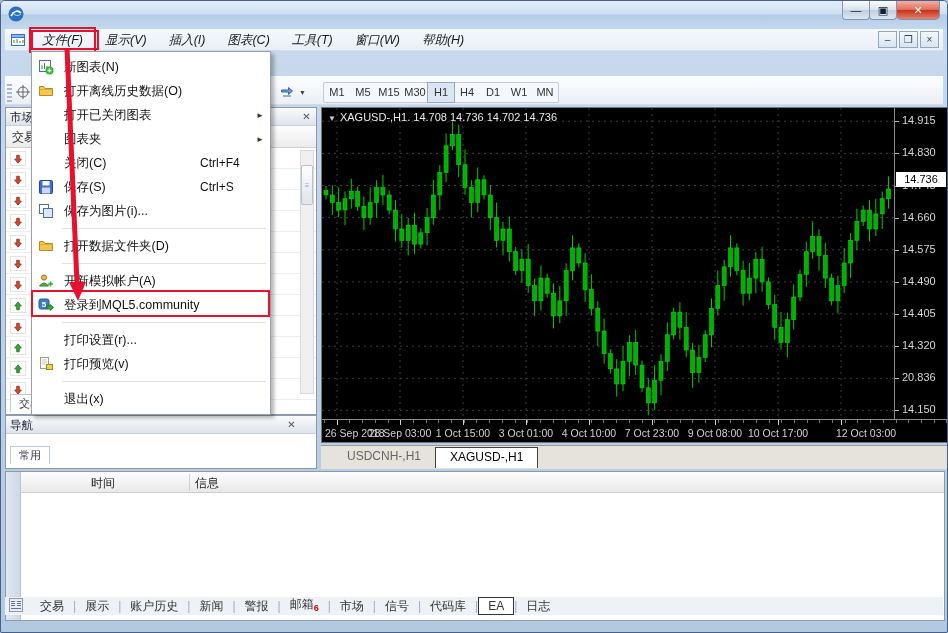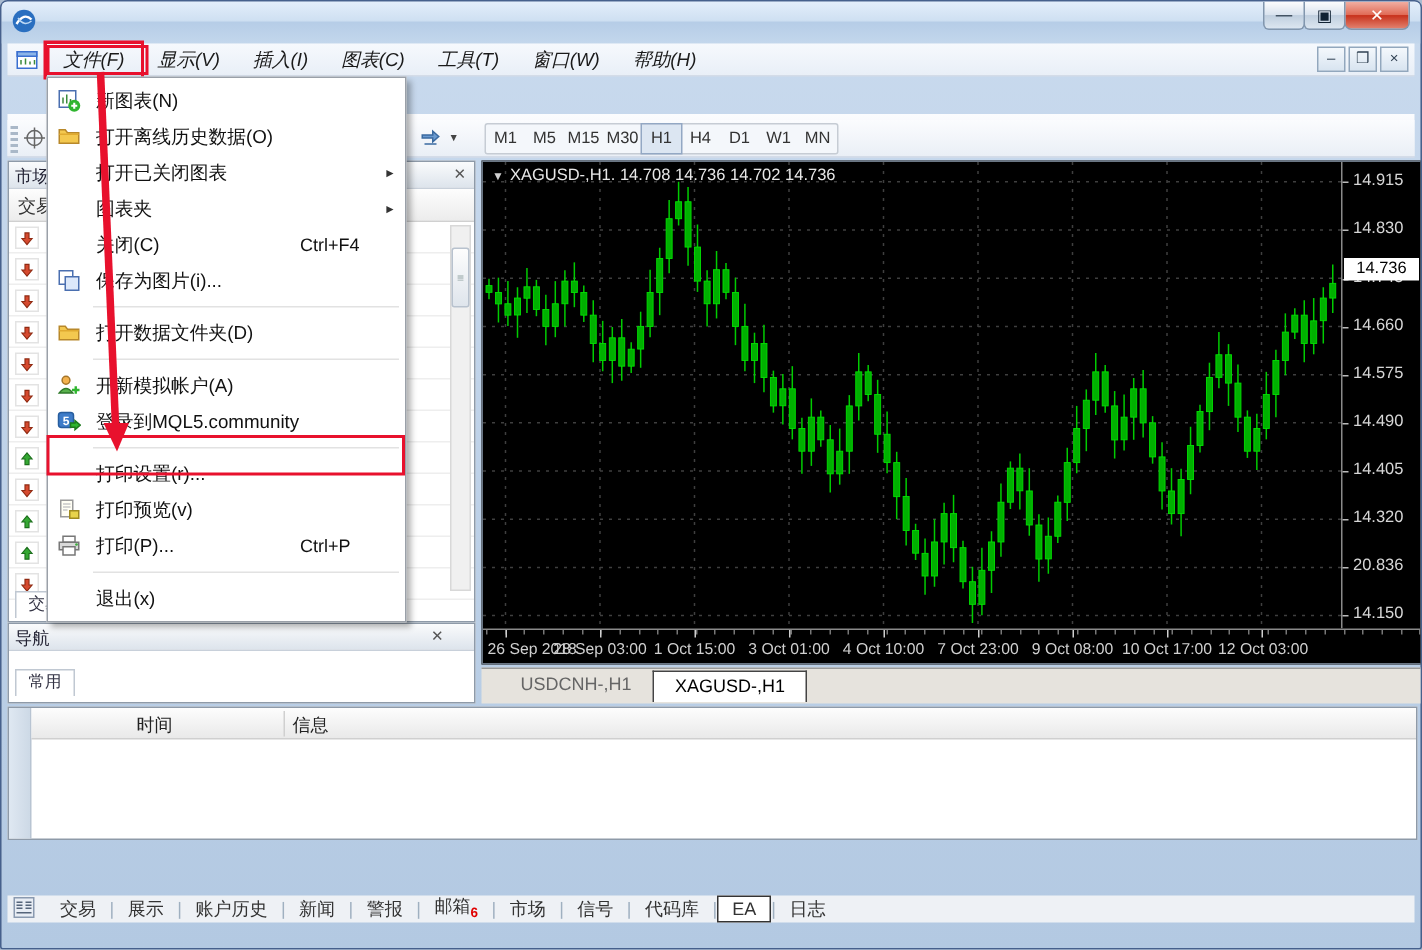--- a/index.html
+++ b/index.html
@@ -62,21 +62,21 @@
   .ylab{position:absolute;left:7px;color:#d6d6d6;font-size:11px;text-align:center;}
   .pbox{position:absolute;left:1px;width:50px;height:15px;background:#fff;color:#000;font-size:11px;text-align:center;line-height:15px;}
   .xaxis{position:absolute;left:0;top:311px;width:625px;height:23px;border-top:1px solid #8a8a8a;background:#000;}
   .xlab{position:absolute;top:7px;color:#d0d0d0;font-size:10.5px;white-space:nowrap;}
   .xt{position:absolute;top:0;width:1px;background:#cfcfcf;}
   
   .chart-tabs{position:absolute;left:320px;top:444px;width:627px;height:24px;background:#e6e3dd;border-top:1px solid #999;display:flex;align-items:flex-start;padding-left:12px;}
   .ctab{height:21px;margin-top:1px;padding:2px 14px;font-size:12px;color:#666;cursor:pointer;}
   .ctab.active{background:#fff;border:1px solid #444;border-bottom:none;color:#000;}
   
-  .term{position:absolute;left:4px;top:470px;width:940px;height:89px;background:#fff;border:1px solid #8e9aa8;}
+  .term{position:absolute;left:4px;top:470px;width:940px;height:150px;background:#fff;border:1px solid #8e9aa8;}
   .tstrip{position:absolute;left:0;top:0;bottom:0;width:15px;background:linear-gradient(90deg,#dfe8f2,#cdd9e6);border-right:1px solid #b8c4d2;}
   .tclose{position:absolute;left:24px;top:3px;width:14px;height:14px;text-align:center;line-height:14px;font-size:10px;color:#444;cursor:pointer;}
   .thead{position:absolute;left:15px;right:0;top:0;height:21px;background:linear-gradient(#fdfdfd,#e9e9e9);border-bottom:1px solid #cfcfcf;font-size:12px;color:#222;}
   .thcol{position:absolute;top:3px;}
   .thsep{position:absolute;top:2px;width:1px;height:17px;background:#d0d0d0;}
   
   .btabs{position:absolute;left:4px;right:4px;top:596px;height:18px;background:#eef1f5;display:flex;align-items:center;}
   #btabs-list{display:flex;align-items:center;margin-left:26px;}
   .btab{padding:0 9px;font-size:12px;color:#333;cursor:pointer;position:relative;line-height:16px;}
   .btab.active{background:#fff;border:1px solid #333;}
@@ -706,21 +706,21 @@
         <span class="xt" style="left: 456px; height: 5px;"></span>
         <span class="xt" style="left: 519px; height: 5px;"></span>
         <div class="xlab" style="left: 3px;">26 Sep 2018</div>
         <div class="xlab" style="left: 42px; width: 72px; text-align: center;">28 Sep 03:00</div>
         <div class="xlab" style="left: 105px; width: 72px; text-align: center;">1 Oct 15:00</div>
         <div class="xlab" style="left: 168px; width: 72px; text-align: center;">3 Oct 01:00</div>
         <div class="xlab" style="left: 231px; width: 72px; text-align: center;">4 Oct 10:00</div>
         <div class="xlab" style="left: 294px; width: 72px; text-align: center;">7 Oct 23:00</div>
         <div class="xlab" style="left: 357px; width: 72px; text-align: center;">9 Oct 08:00</div>
         <div class="xlab" style="left: 420px; width: 72px; text-align: center;">10 Oct 17:00</div>
-        <div class="xlab" style="left: 490px; width: 72px; ">12 Oct 03:00</div>
+        <div class="xlab" style="left: 508px; width: 72px; text-align: center;">12 Oct 03:00</div>
       </div>
   </div>
 
   <div class="chart-tabs" id="chart-tabs">
       <div class="ctab">USDCNH-,H1</div>
       <div class="ctab active">XAGUSD-,H1</div>
     </div>
 
   <div class="term">
     <div class="tstrip"></div>
@@ -804,20 +804,32 @@
       </div>
       <div class="fm-item">
         <span class="fm-icon icn"></span>
         <span class="fm-label">关闭(C)</span>
         <span class="fm-sc">Ctrl+F4</span>
         <span class="fm-sub"></span>
       </div>
       <div class="fm-item">
         <span class="fm-icon icn">
           <svg width="16" height="16" viewBox="0 0 16 16">
+            <rect x="1.5" y="1.5" width="13" height="13" rx="1" fill="#3f6fd0" stroke="#24479c"></rect>
+            <rect x="4.5" y="2" width="7" height="4.5" fill="#fff"></rect>
+            <rect x="4" y="8.5" width="8" height="6" fill="#cdd9f2"></rect>
+          </svg>
+        </span>
+        <span class="fm-label">保存(S)</span>
+        <span class="fm-sc">Ctrl+S</span>
+        <span class="fm-sub"></span>
+      </div>
+      <div class="fm-item">
+        <span class="fm-icon icn">
+          <svg width="16" height="16" viewBox="0 0 16 16">
             <rect x="1.5" y="1.5" width="9" height="9" fill="#fff" stroke="#4a6fb0"></rect>
             <rect x="5.5" y="5.5" width="9" height="9" fill="#dce8fa" stroke="#4a6fb0"></rect>
           </svg>
         </span>
         <span class="fm-label">保存为图片(i)...</span>
         <span class="fm-sc"></span>
         <span class="fm-sub"></span>
       </div>
       <div class="fm-sep"></div>
       <div class="fm-item">
@@ -868,33 +880,20 @@
           <svg width="16" height="16" viewBox="0 0 16 16">
             <rect x="2.5" y="1.5" width="8" height="11" fill="#fffef4" stroke="#9a9a9a"></rect>
             <path d="M4 4h5M4 6h5M4 8h3" stroke="#c8c8c8" fill="none"></path>
             <rect x="8.5" y="8.5" width="6" height="5" fill="#e8d34c" stroke="#a08a20"></rect>
           </svg>
         </span>
         <span class="fm-label">打印预览(v)</span>
         <span class="fm-sc"></span>
         <span class="fm-sub"></span>
       </div>
-      <div class="fm-item">
-        <span class="fm-icon icn">
-          <svg width="16" height="16" viewBox="0 0 16 16">
-            <rect x="4" y="1.5" width="8" height="4" fill="#fff" stroke="#777"></rect>
-            <rect x="1.5" y="5.5" width="13" height="5" fill="#d9d9d9" stroke="#777"></rect>
-            <rect x="4" y="8.5" width="8" height="5.5" fill="#fff" stroke="#777"></rect>
-            <circle cx="13" cy="7" r=".9" fill="#3fae3f"></circle>
-          </svg>
-        </span>
-        <span class="fm-label">打印(P)...</span>
-        <span class="fm-sc">Ctrl+P</span>
-        <span class="fm-sub"></span>
-      </div>
       <div class="fm-sep"></div>
       <div class="fm-item">
         <span class="fm-icon icn"></span>
         <span class="fm-label">退出(x)</span>
         <span class="fm-sc"></span>
         <span class="fm-sub"></span>
       </div>
     </div>
 
   <div class="red-box" style="left:30px;top:29px;width:68px;height:20px;"></div>

